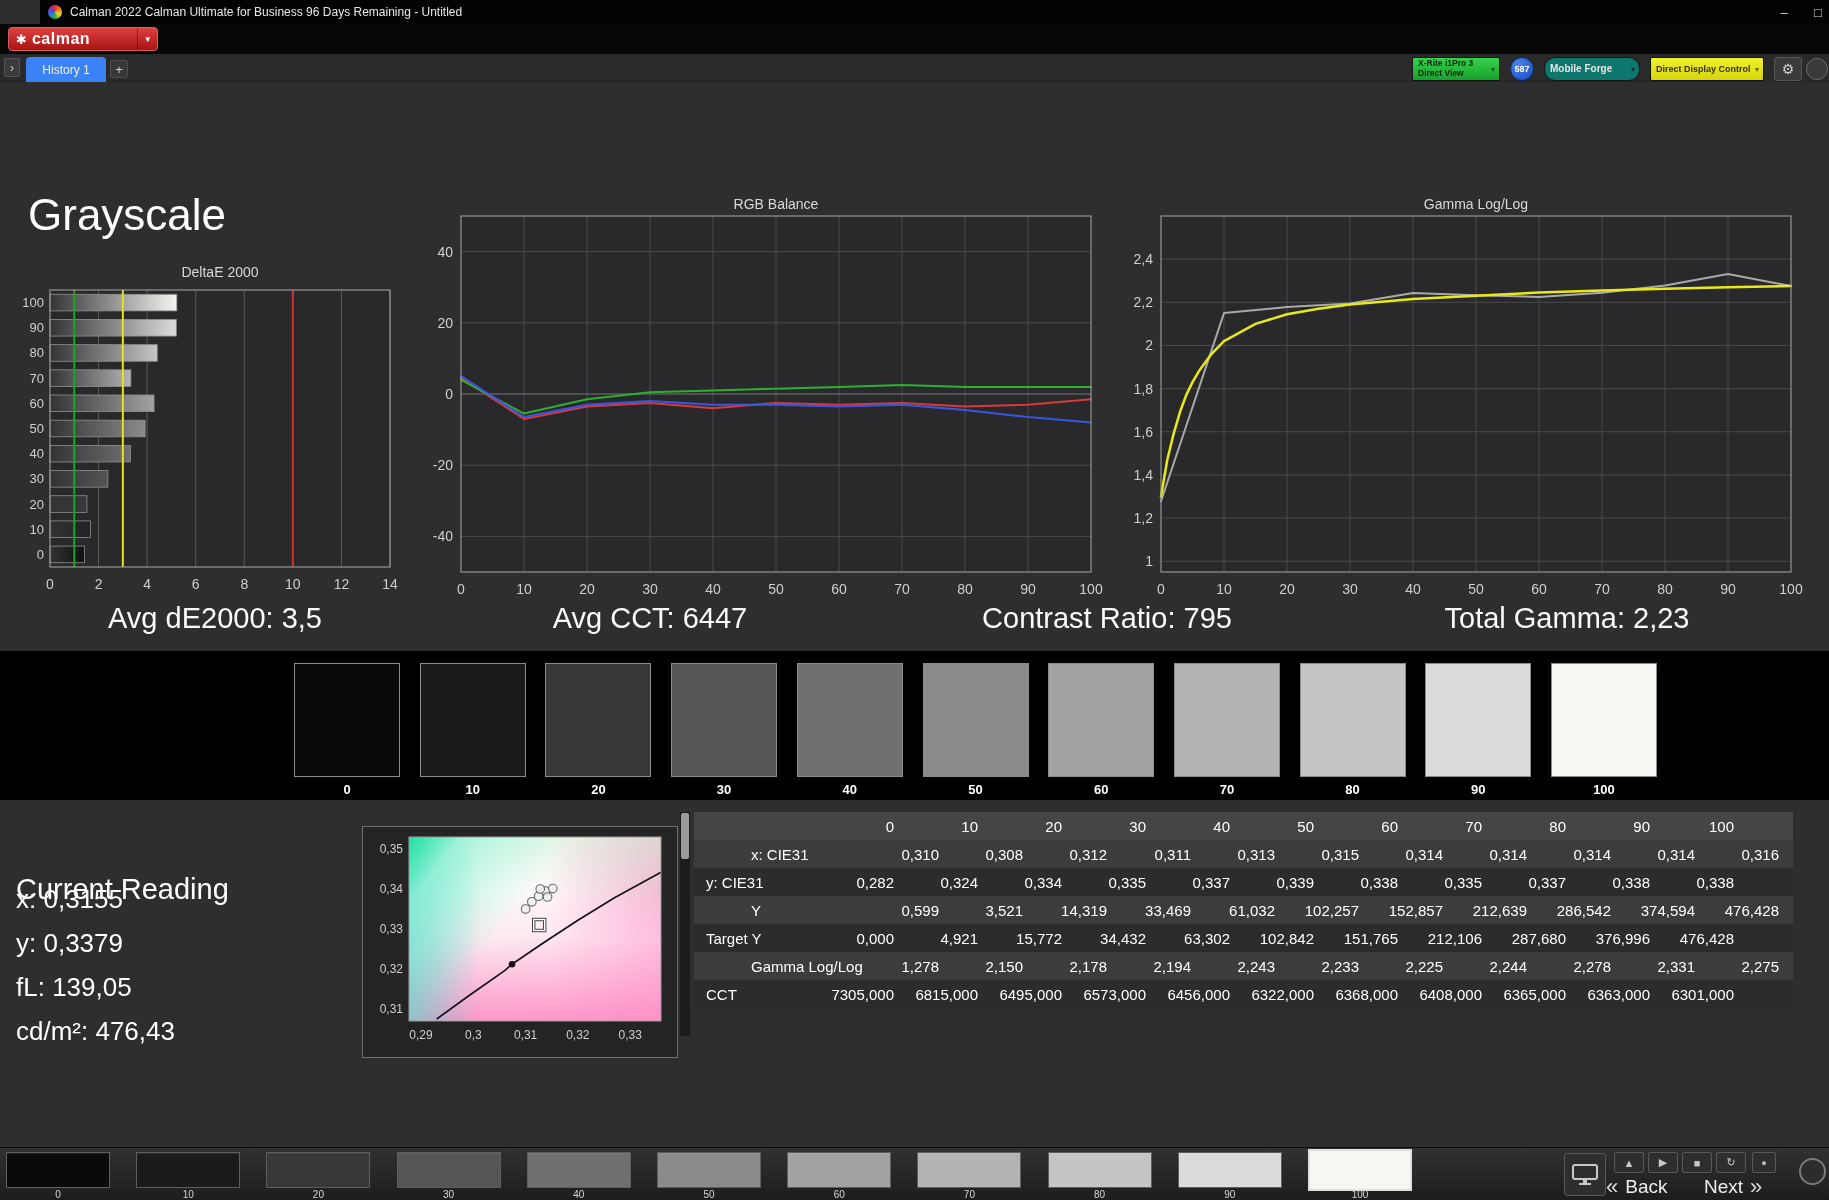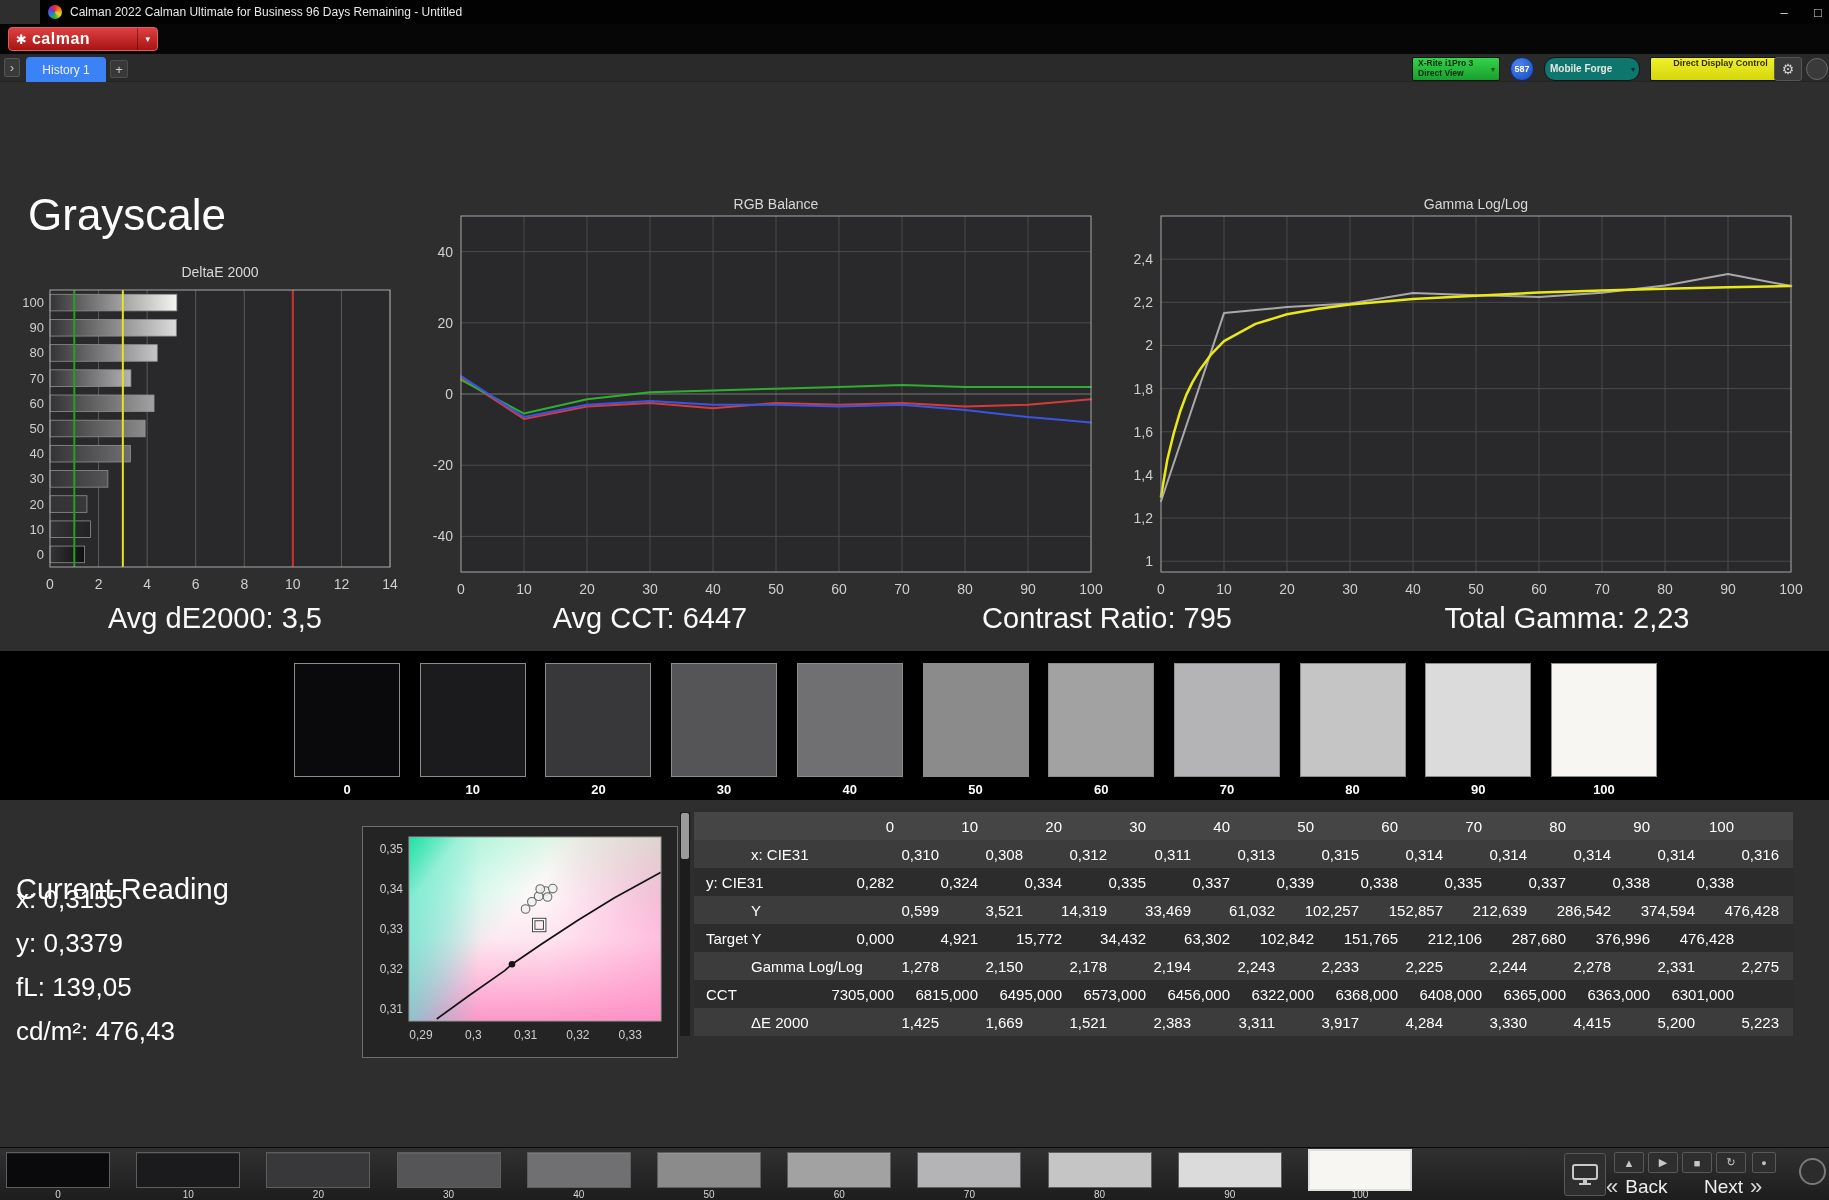--- a/index.html
+++ b/index.html
@@ -28,21 +28,21 @@
   .tab-nav-btn{position:absolute;left:4px;top:4px;width:16px;height:19px;background:#3a3a3a;border:1px solid #555;border-radius:2px;color:#ccc;font-size:12px;display:flex;align-items:center;justify-content:center;}
   .tab{position:absolute;left:26px;top:3px;width:80px;height:25px;background:#3b82f6;border-radius:4px 4px 0 0;color:#f0f0f0;font-size:12px;display:flex;align-items:center;justify-content:center;}
   .tab-add{position:absolute;left:110px;top:6px;width:18px;height:18px;background:#383838;border:1px solid #4d4d4d;border-radius:2px;color:#ccc;font-size:13px;display:flex;align-items:center;justify-content:center;}
 
   .dev{position:absolute;top:57px;height:24px;border:1px solid #141414;border-radius:2px;display:flex;align-items:center;overflow:hidden;}
   .dev .dtxt{padding-left:5px;font-weight:bold;line-height:1.12;}
   .dev .caret{margin-left:auto;padding:0 4px;font-size:8px;}
   .dev-meter{left:1412px;width:88px;background:linear-gradient(#35d24b,#18a02e);color:#062a0d;font-size:8.5px;}
   .dev-source{left:1544px;width:96px;background:#0f766e;color:#e6e6e6;font-size:10px;border-radius:11px;}
   .dev-source .caret{color:#aaa;}
-  .dev-display{left:1650px;width:136px;background:linear-gradient(#f0f02c,#d6d60c);color:#333005;font-size:9px;flex-direction:column;}
+  .dev-display{left:1650px;width:114px;background:linear-gradient(#f0f02c,#d6d60c);color:#333005;font-size:9px;}
   .dev .caret{color:rgba(0,0,0,0.55);}
   .badge{position:absolute;left:1510px;top:57px;width:24px;height:24px;border-radius:50%;background:radial-gradient(circle at 35% 30%,#4a84f0,#1848b8);border:1px solid #0a2a70;color:#fff;font-size:9px;font-weight:bold;display:flex;align-items:center;justify-content:center;}
   .gear-btn{position:absolute;left:1774px;top:57px;width:28px;height:24px;background:#3a3a3a;border:1px solid #565656;border-radius:3px;color:#d2d2d2;font-size:14px;display:flex;align-items:center;justify-content:center;}
   .round-btn{position:absolute;left:1806px;top:58px;width:22px;height:22px;border-radius:50%;background:#3a3a3a;border:1px solid #6a6a6a;}
 
   
   .page-title{position:absolute;left:28px;top:190px;font-size:44px;font-weight:400;color:#fdfdfd;}
   .chart-title{position:absolute;text-align:center;font-size:14px;color:#d8d8d8;}
   .ct-deltae{left:50px;top:264px;width:340px;}
   .ct-rgb{left:461px;top:196px;width:630px;}
@@ -491,34 +491,20 @@
         <div class="tcell tnum">6495,000</div>
         <div class="tcell tnum">6573,000</div>
         <div class="tcell tnum">6456,000</div>
         <div class="tcell tnum">6322,000</div>
         <div class="tcell tnum">6368,000</div>
         <div class="tcell tnum">6408,000</div>
         <div class="tcell tnum">6365,000</div>
         <div class="tcell tnum">6363,000</div>
         <div class="tcell tnum">6301,000</div>
       </div>
-      <div class="trow odd">
-        <div class="tcell tlabel">ΔE 2000</div>
-        <div class="tcell tnum">1,425</div>
-        <div class="tcell tnum">1,669</div>
-        <div class="tcell tnum">1,521</div>
-        <div class="tcell tnum">2,383</div>
-        <div class="tcell tnum">3,311</div>
-        <div class="tcell tnum">3,917</div>
-        <div class="tcell tnum">4,284</div>
-        <div class="tcell tnum">3,330</div>
-        <div class="tcell tnum">4,415</div>
-        <div class="tcell tnum">5,200</div>
-        <div class="tcell tnum">5,223</div>
-      </div>
     </div>
 
   <div class="footer">
     <div>
         <div class="tb-tile" style="left: 6px; background: rgb(10, 10, 12);"></div>
         <div class="tb-lab" style="left: 6px;">0</div>
         <div class="tb-tile" style="left: 136.2px; background: rgb(27, 27, 29);"></div>
         <div class="tb-lab" style="left: 136.2px;">10</div>
         <div class="tb-tile" style="left: 266.4px; background: rgb(56, 56, 58);"></div>
         <div class="tb-lab" style="left: 266.4px;">20</div>

